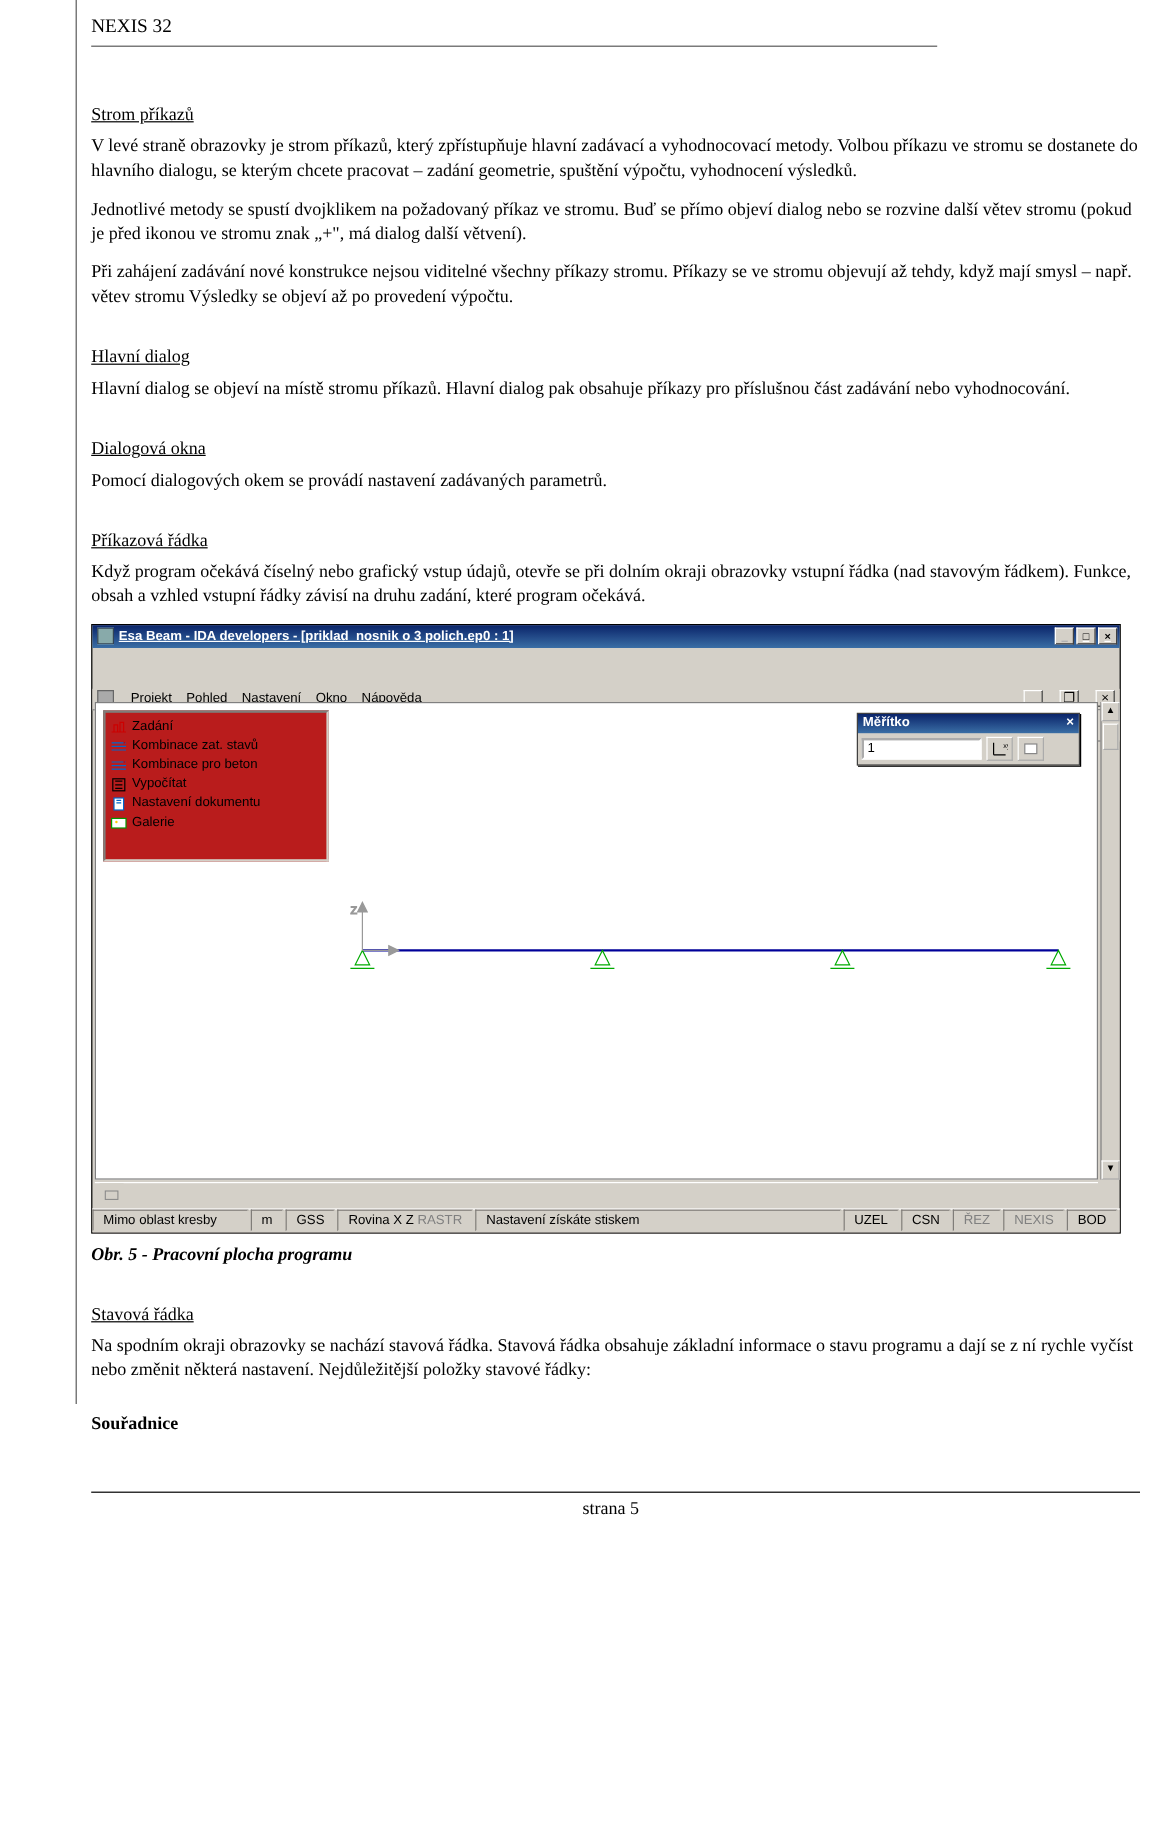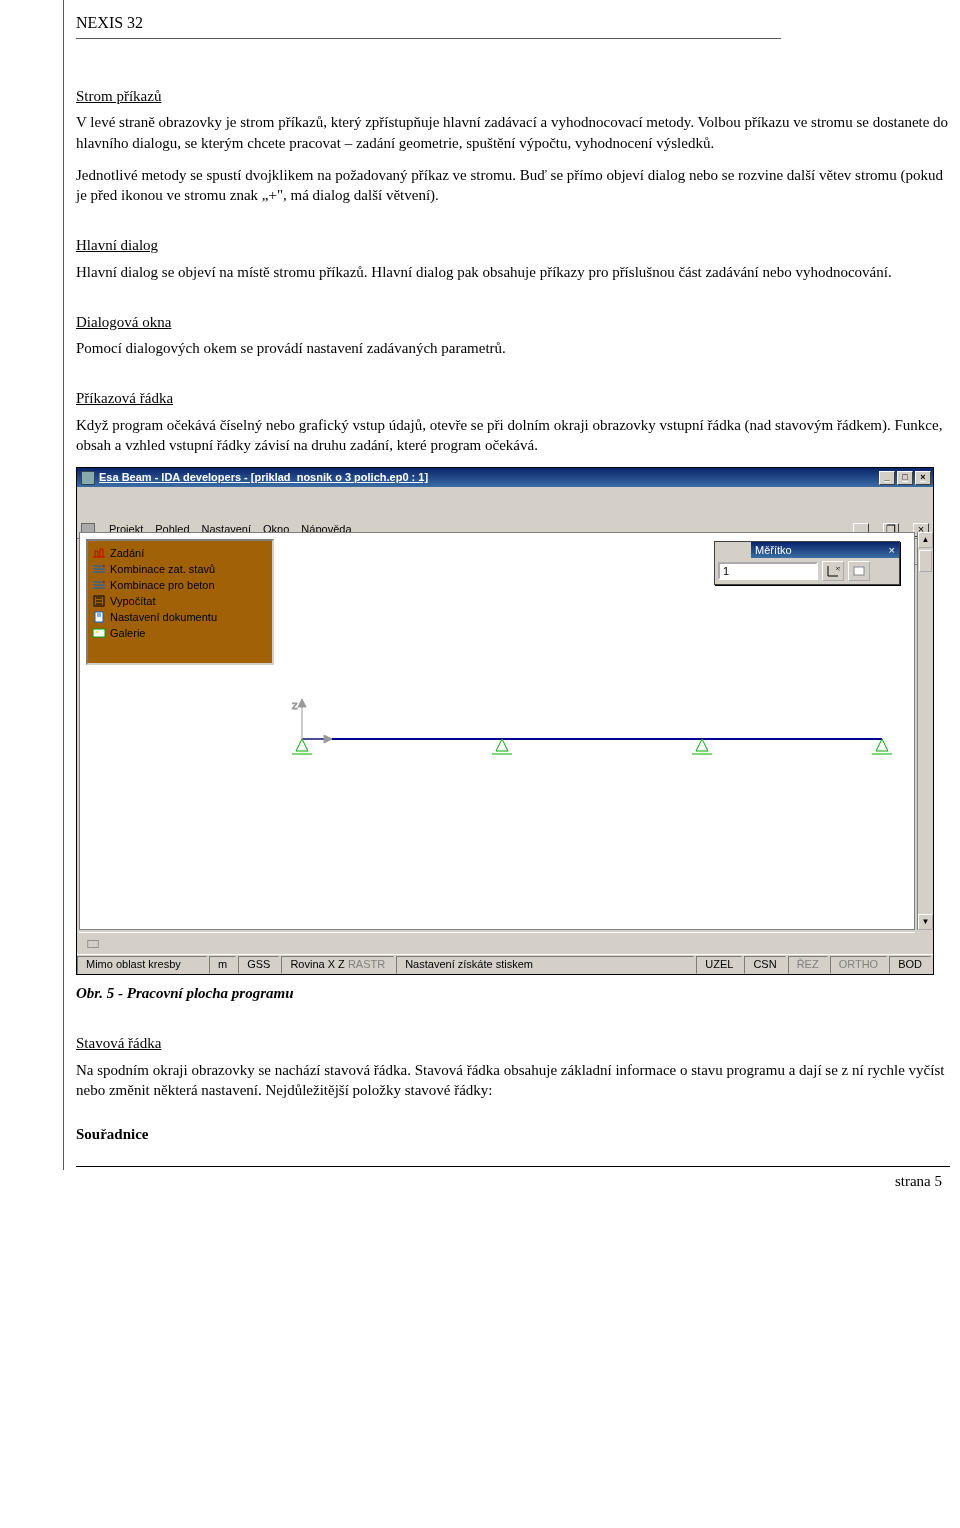--- a/index.html
+++ b/index.html
@@ -19,23 +19,23 @@
   .hrule { position:absolute; left:0; top:30px; width:705px; height:1px; background:#000; opacity:.65; }
   .header { position:relative; height:48px; }
   .header .title { font-size:16px; padding-top:4px; }
   .sect-title { text-decoration: underline; margin-top: 30px; margin-bottom: 6px; }
   p { margin: 4px 0 12px 0; text-align: left; }
   .figcap { font-style: italic; font-weight: bold; margin-top: 8px; }
   .kvrow { display:flex; gap:160px; margin-top: 24px; }
   .kvrow .k { width: 110px; font-weight: bold; }
   .kvrow .v { flex:1; }
   .footer {
-    margin-top: 22px;
+    margin-top: 46px;
     border-top: 1px solid #000;
-    text-align: right;
+    text-align: center;
     padding: 4px 8px 0 0;
     font-size: 15px;
   }
   
   .appwin {
     width: 858px; height:508px;
     background:#d4d0c8;
     border:1px solid #000;
     font-family: Tahoma, Arial, sans-serif;
     font-size:11px;
@@ -57,31 +57,31 @@
   .toolbar { height:26px; background:#d4d0c8; display:flex;align-items:center; padding:2px 4px; gap:3px; border-bottom:1px solid #808080;margin-left:44px;}
   .tbtn { width:20px;height:20px;border:1px solid #d4d0c8;display:flex;align-items:center;justify-content:center;}
   .tbtn svg{width:14px;height:14px;}
   .tsep{width:2px;height:20px;border-left:1px solid #808080;border-right:1px solid #fff;margin:0 2px;}
   .mdi {
     position:absolute; top:64px; left:2px; right:18px; bottom:44px;
     background:#fff; border:1px solid #808080;
   }
   .treepanel {
     position:absolute; left:6px; top:6px; width:188px; height:126px;
-    background:#a16207; border:2px inset #d4d0c8;
+    background:#b91c1c; border:2px inset #d4d0c8;
     padding:4px 2px;
   }
   .treeitem{display:flex;align-items:center;gap:4px;height:16px;padding:0 2px;}
   .treeitem .ticon{width:14px;height:12px;display:inline-block;}
   .canvas-area { position:absolute; left:202px; right:4px; top:6px; bottom:6px; }
   .floatbox {
     position:absolute; top:2px; right:10px; width:186px;
     background:#d4d0c8; border:1px solid #404040; box-shadow:1px 1px 0 #000;
   }
-  .floatbox .fbtitle{background:linear-gradient(#0a246a,#3a6ea5);color:#fff;font-weight:normal;font-size:11px;height:16px;display:flex;align-items:center;justify-content:space-between;padding:0 4px;margin-left:36px;}
+  .floatbox .fbtitle{background:linear-gradient(#0a246a,#3a6ea5);color:#fff;font-weight:bold;font-size:11px;height:16px;display:flex;align-items:center;justify-content:space-between;padding:0 4px;}
   .floatbox .fbbody{padding:3px;display:flex;gap:4px;align-items:center;}
   .floatbox input{width:100px;height:18px;border:2px inset #fff;background:#fff;font-size:11px;padding:0 3px;}
   .fbbtn{width:22px;height:20px;border:1px outset #fff;background:#d4d0c8;display:flex;align-items:center;justify-content:center;}
   .beam-svg{position:absolute; left:0; top:140px; width:620px; height:100px;}
   .vscrollbar{position:absolute;right:0;top:64px;bottom:44px;width:16px;background:#d4d0c8;border-left:1px solid #808080;}
   .vscrollbar .arrow{height:16px;background:#d4d0c8;border:1px outset #fff;display:flex;align-items:center;justify-content:center;font-size:8px;}
   .vscrollbar .thumb{ position:absolute; top:18px; left:1px; right:1px; height:22px; border:1px outset #fff;}
   .bottomtool{position:absolute;left:2px;right:18px;bottom:20px;height:22px;background:#d4d0c8;border-top:1px solid #fff;padding:2px 4px;display:flex;align-items:center;}
   .statusbar{position:absolute;left:0;right:0;bottom:0;height:20px;background:#d4d0c8;border-top:1px solid #fff;display:flex;align-items:center;font-size:11px;}
   .statcell{height:18px;border:1px inset #d4d0c8;padding:0 8px;display:flex;align-items:center;margin-right:2px;white-space:nowrap;}
@@ -93,20 +93,21 @@
 <div class="page" style="position:relative;">
   <div class="vrule"></div>
   <div class="header">
     <div class="hrule"></div>
     <div class="title">NEXIS 32</div>
   </div>
 
   <div class="sect-title">Strom příkazů</div>
   <p>V levé straně obrazovky je strom příkazů, který zpřístupňuje hlavní zadávací a vyhodnocovací metody. Volbou příkazu ve stromu se dostanete do hlavního dialogu, se kterým chcete pracovat – zadání geometrie, spuštění výpočtu, vyhodnocení výsledků.</p>
   <p>Jednotlivé metody se spustí dvojklikem na požadovaný příkaz ve stromu. Buď se přímo objeví dialog nebo se rozvine další větev stromu (pokud je před ikonou ve stromu znak „+", má dialog další větvení).</p>
+  <p>Při zahájení zadávání nové konstrukce nejsou viditelné všechny příkazy stromu. Příkazy se ve stromu objevují až tehdy, když mají smysl – např. větev stromu Výsledky se objeví až po provedení výpočtu.</p>
 
   <div class="sect-title">Hlavní dialog</div>
   <p>Hlavní dialog se objeví na místě stromu příkazů. Hlavní dialog pak obsahuje příkazy pro příslušnou část zadávání nebo vyhodnocování.</p>
 
   <div class="sect-title">Dialogová okna</div>
   <p>Pomocí dialogových okem se provádí nastavení zadávaných parametrů.</p>
 
   <div class="sect-title">Příkazová řádka</div>
   <p>Když program očekává číselný nebo grafický vstup údajů, otevře se při dolním okraji obrazovky vstupní řádka (nad stavovým řádkem). Funkce, obsah a vzhled vstupní řádky závisí na druhu zadání, které program očekává.</p>
 
@@ -361,21 +362,21 @@
 
     <div class="statusbar">
       <div class="statcell" style="min-width:130px">Mimo oblast kresby</div>
       <div class="statcell">m</div>
       <div class="statcell">GSS</div>
       <div class="statcell"><span>Rovina X Z</span>&nbsp;<span class="disabled">RASTR</span></div>
       <div class="statcell" style="flex:1">Nastavení získáte stiskem</div>
       <div class="statcell">UZEL</div>
       <div class="statcell">CSN</div>
       <div class="statcell disabled">ŘEZ</div>
-      <div class="statcell disabled">ORTHO</div>
+      <div class="statcell disabled">NEXIS</div>
       <div class="statcell">BOD</div>
     </div>
   </div>
 
   <p class="figcap">Obr. 5 - Pracovní plocha programu</p>
 
   <div class="sect-title">Stavová řádka</div>
   <p>Na spodním okraji obrazovky se nachází stavová řádka. Stavová řádka obsahuje základní informace o stavu programu a dají se z ní rychle vyčíst nebo změnit některá nastavení. Nejdůležitější položky stavové řádky:</p>
 
   <div class="kvrow">

